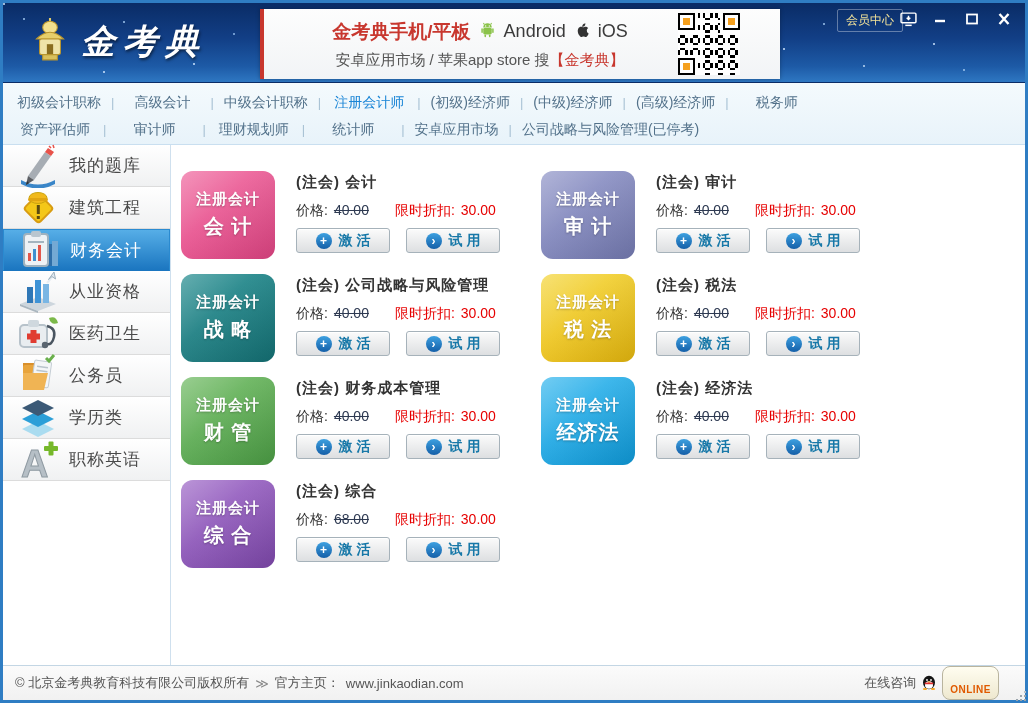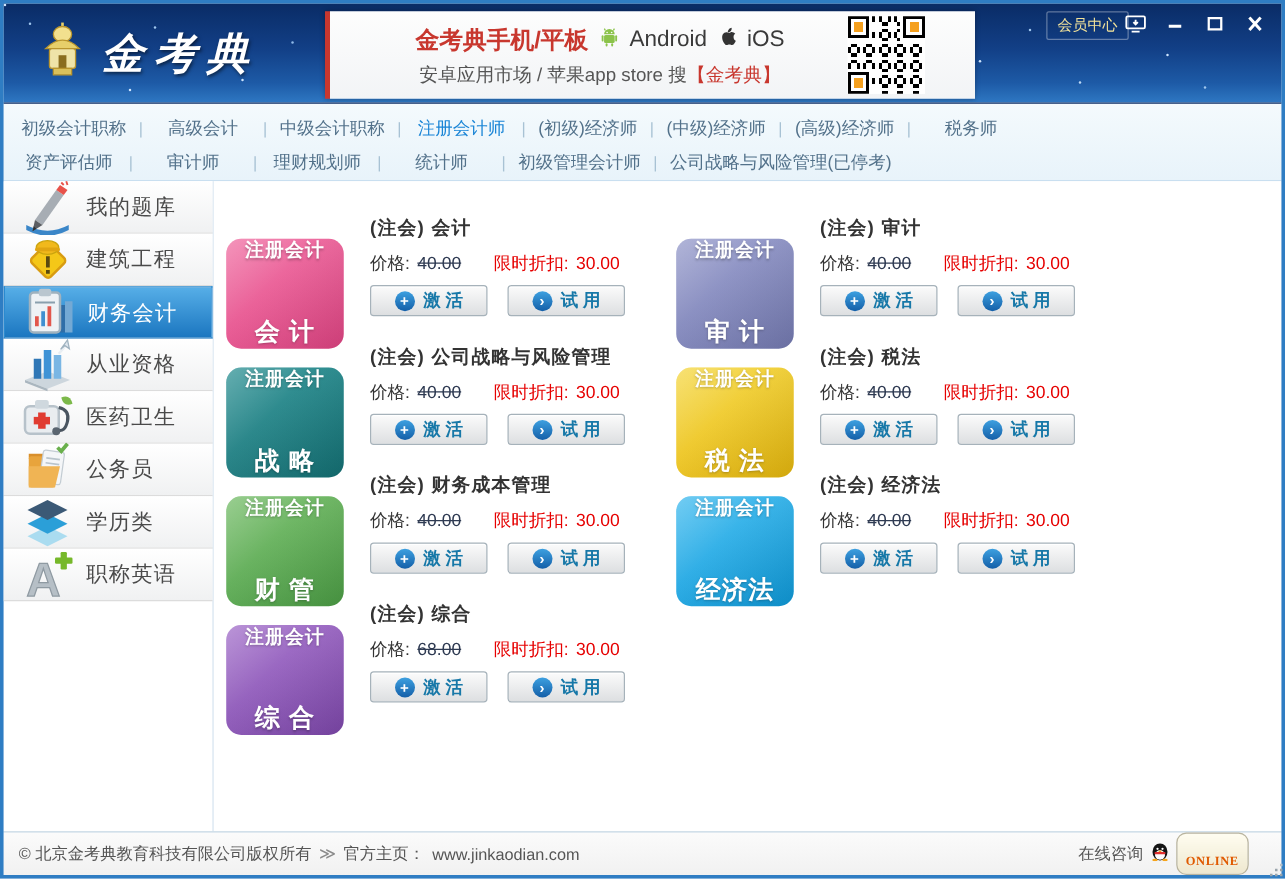--- a/index.html
+++ b/index.html
@@ -59,22 +59,22 @@
   .side-item .icon { width:46px; height:46px; display:flex; align-items:center; justify-content:center; }
   .side-item .label { font-size:17px; color:#4a4a4a; letter-spacing:1px; }
   .side-item.active { background:linear-gradient(180deg,#56aee7,#1b76c0);
     border:1px solid #2a8ad0; border-bottom:1px solid #1b76c0; }
   .side-item.active .label { color:#fff; }
 
   .main { flex:1; background:#fff; padding:26px 0 0 10px; overflow:hidden; }
   .cards { display:grid; grid-template-columns:360px 360px; row-gap:15px; }
   .card { display:flex; height:88px; }
   .badge { width:94px; height:88px; border-radius:12px; position:relative; flex:0 0 94px;
-    display:flex; flex-direction:column; align-items:center; justify-content:space-between;
-    color:#fff; text-shadow:0 1px 2px rgba(0,0,0,.25); overflow:hidden;margin-top:20px; }
+    display:flex; flex-direction:column; align-items:center; justify-content:center;
+    color:#fff; text-shadow:0 1px 2px rgba(0,0,0,.25); overflow:hidden; }
   .badge::before { content:''; position:absolute; inset:0;
     background:linear-gradient(135deg,rgba(255,255,255,.28) 0%,rgba(255,255,255,.06) 40%,rgba(0,0,0,.10) 100%); }
   .badge-top { font-size:15px; font-weight:bold; letter-spacing:1px; position:relative; }
   .badge-bottom { font-size:20px; font-weight:bold; margin-top:4px; letter-spacing:1px; position:relative; }
   .card-info { margin-left:21px; padding-top:2px; }
   .card-title { font-size:15px; font-weight:bold; color:#333; letter-spacing:1px; }
   .price-row { margin-top:10px; font-size:14px; display:flex; align-items:baseline; }
   .price-label { color:#333; }
   .price-value { color:#2e3a52; text-decoration:line-through; margin-left:6px; }
   .discount-label { color:#e60000; margin-left:26px; }
@@ -89,21 +89,21 @@
     text-align:center; font-weight:bold; }
 
   
   .footer { flex:0 0 30px; background:linear-gradient(180deg,#fbfbfb,#f1f1f1);
     border-top:1px solid #c3d6e4; display:flex; align-items:center; padding:0 26px 0 12px;
     font-size:13px; color:#555; position:relative; }
   .footer-left { display:flex; align-items:center; gap:6px; }
   .footer-arrows { color:#8a8a8a; }
   .footer-url { color:#555; cursor:pointer; }
   .footer-mid { margin-left:130px; text-decoration:underline; cursor:pointer; color:#555; }
-  .footer-right { margin-left:auto; display:flex; align-items:center; gap:5px;font-family:Liberation Serif, serif; }
+  .footer-right { margin-left:auto; display:flex; align-items:center; gap:5px; }
   .online-badge { border:1px solid #b9b49e; background:linear-gradient(180deg,#fffdf0,#eee8cf);
     color:#e05a00; font-size:10px; font-weight:bold; padding:16px 7px; border-radius:8px; height:15px;
     line-height:14px; letter-spacing:.5px; }
   .grip { position:absolute; right:3px; bottom:3px; width:2px; height:2px; background:#9aa4ab;
     box-shadow:-4px 4px #9aa4ab, 0 4px #9aa4ab, 4px 4px #9aa4ab, 4px 0 #9aa4ab, 4px -4px #b9c1c7; }
 </style>
 </head>
 <body>
 
 <div class="window">
@@ -355,21 +355,21 @@
       </div>
     <div class="tab-row" id="tab-row-2">
         <span class="tab">资产评估师</span>
         <span class="tab-sep">|</span>
         <span class="tab">审计师</span>
         <span class="tab-sep">|</span>
         <span class="tab">理财规划师</span>
         <span class="tab-sep">|</span>
         <span class="tab">统计师</span>
         <span class="tab-sep">|</span>
-        <span class="tab">初级管理会计师</span>
+        <span class="tab">安卓应用市场</span>
         <span class="tab-sep">|</span>
         <span class="tab">公司战略与风险管理(已停考)</span>
       </div>
   </div>
 
   <div class="content">
     <div class="sidebar" id="sidebar">
         <div class="side-item">
           <span class="icon">
             <svg width="44" height="44" viewBox="0 0 44 44">

